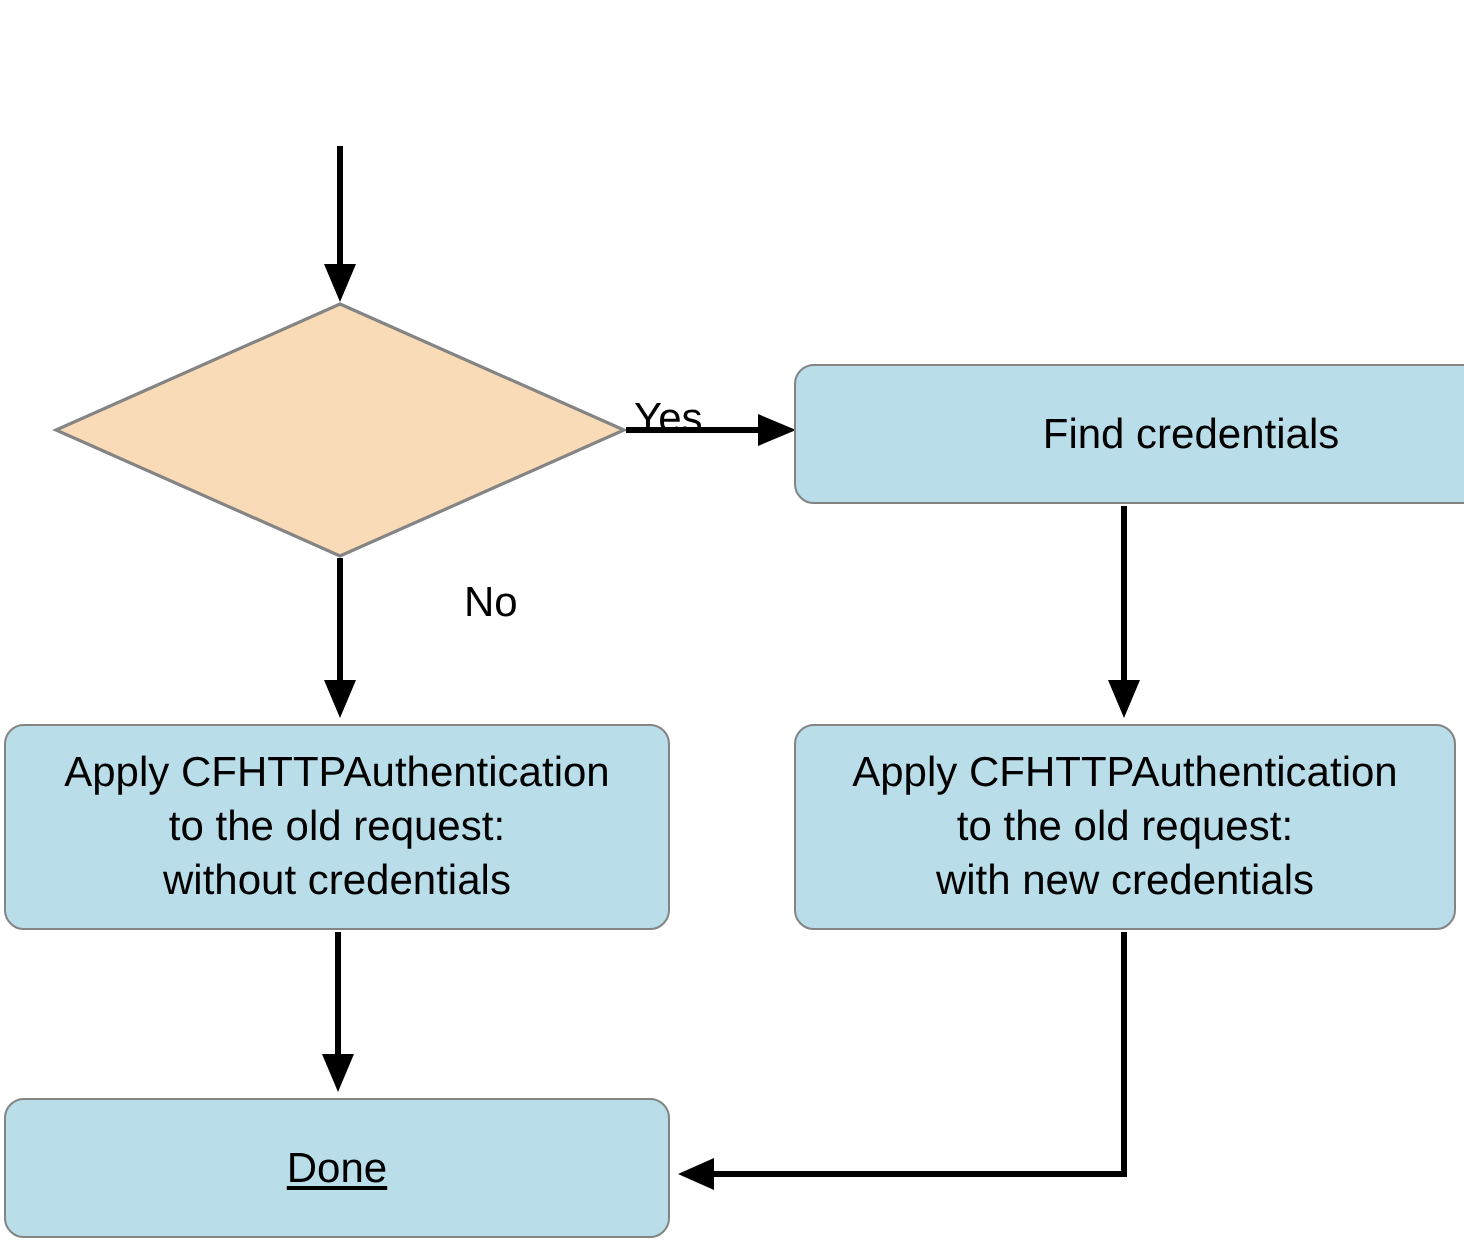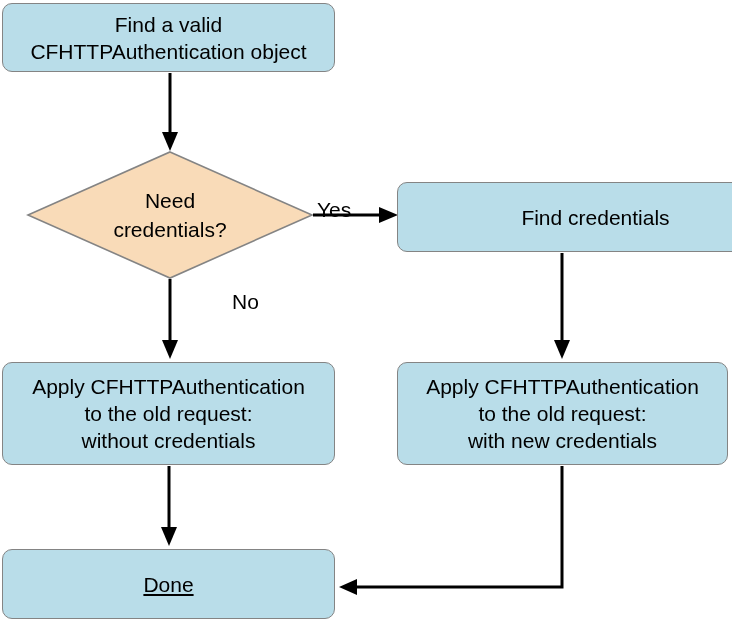--- a/index.html
+++ b/index.html
@@ -99,25 +99,21 @@
     <line class="shaft" x1="562" y1="253" x2="562" y2="341"></line>
     <polygon class="head" points="562,359 554,340 570,340"></polygon>
 
     <line class="shaft" x1="169" y1="466" x2="169" y2="528"></line>
     <polygon class="head" points="169,546 161,527 177,527"></polygon>
 
     <path class="shaft" d="M562,466 L562,587 L357,587"></path>
     <polygon class="head" points="339,587 357,579 357,595"></polygon>
   </svg>
 
-  <div class="node node-start">Find a valid
-CFHTTPAuthentication object</div>
 
-  <div class="decision-label">Need
-credentials?</div>
 
   <div class="edge-label edge-label-yes">Yes</div>
 
   <div class="edge-label edge-label-no">No</div>
 
   <div class="node node-find-credentials">Find credentials</div>
 
   <div class="node node-apply-without">Apply CFHTTPAuthentication
 to the old request:
 without credentials</div>

